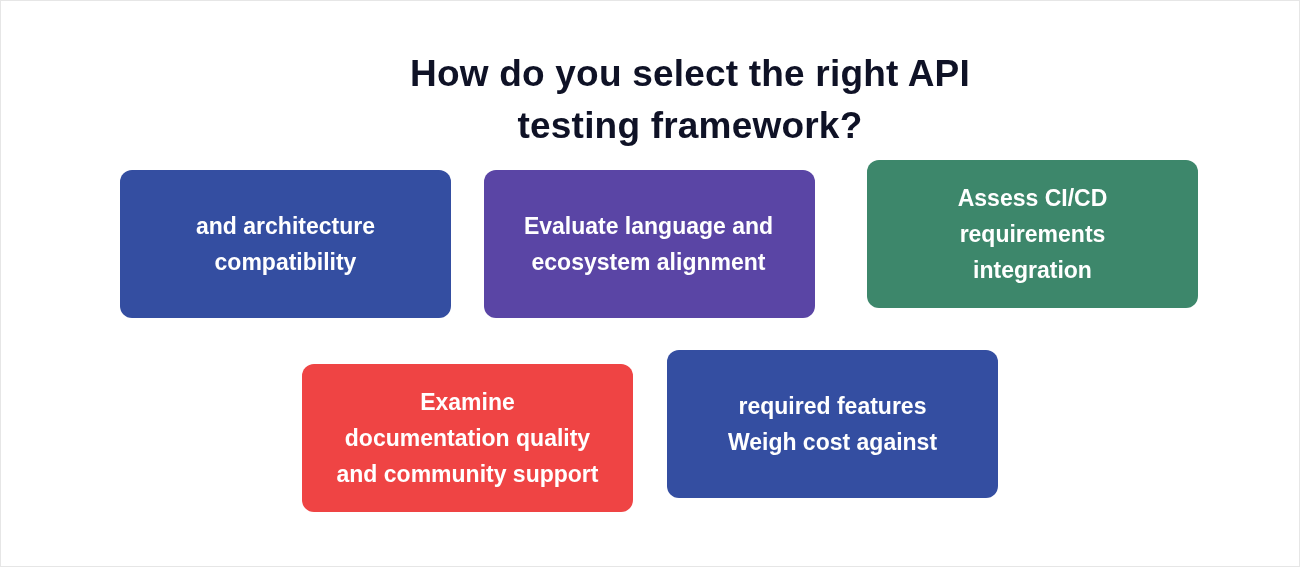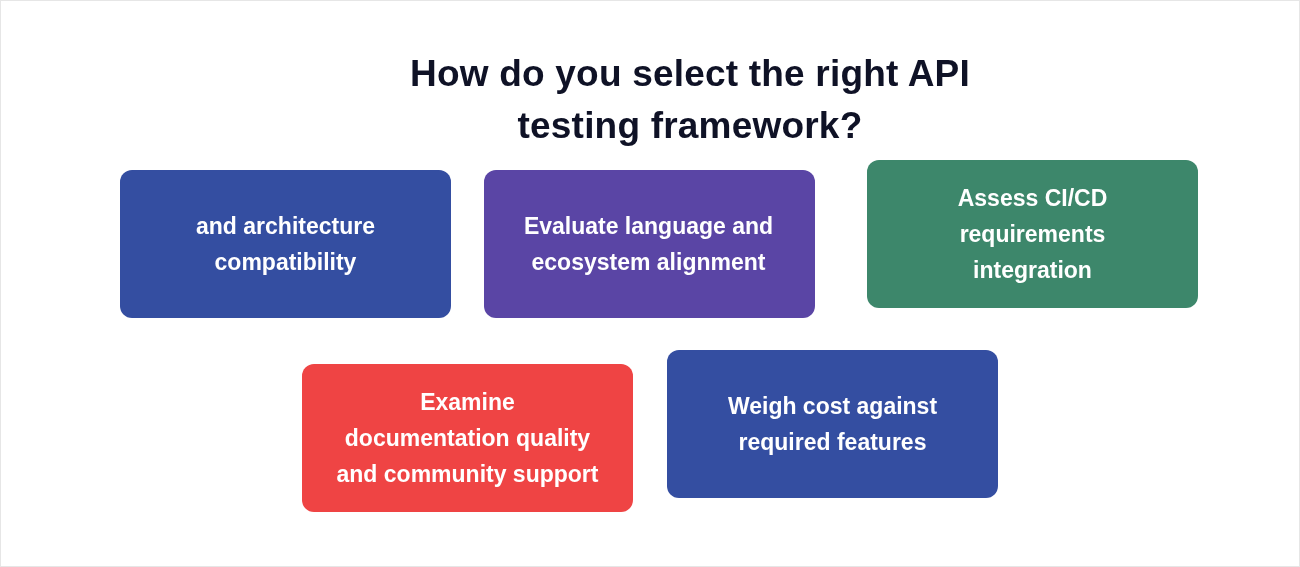--- a/index.html
+++ b/index.html
@@ -87,16 +87,16 @@
 <div class="box" style="left: 302px; top: 364px; background-color: #ef4444;">
   <div class="lines">
     <span>Examine</span>
     <span>documentation quality</span>
     <span>and community support</span>
   </div>
 </div>
 
 <div class="box" style="left: 667px; top: 350px; background-color: rgb(52, 78, 161);">
   <div class="lines">
+    <span>required features</span>
     <span>Weigh cost against</span>
-    <span>required features</span>
   </div>
 </div>
 
 </body></html>

